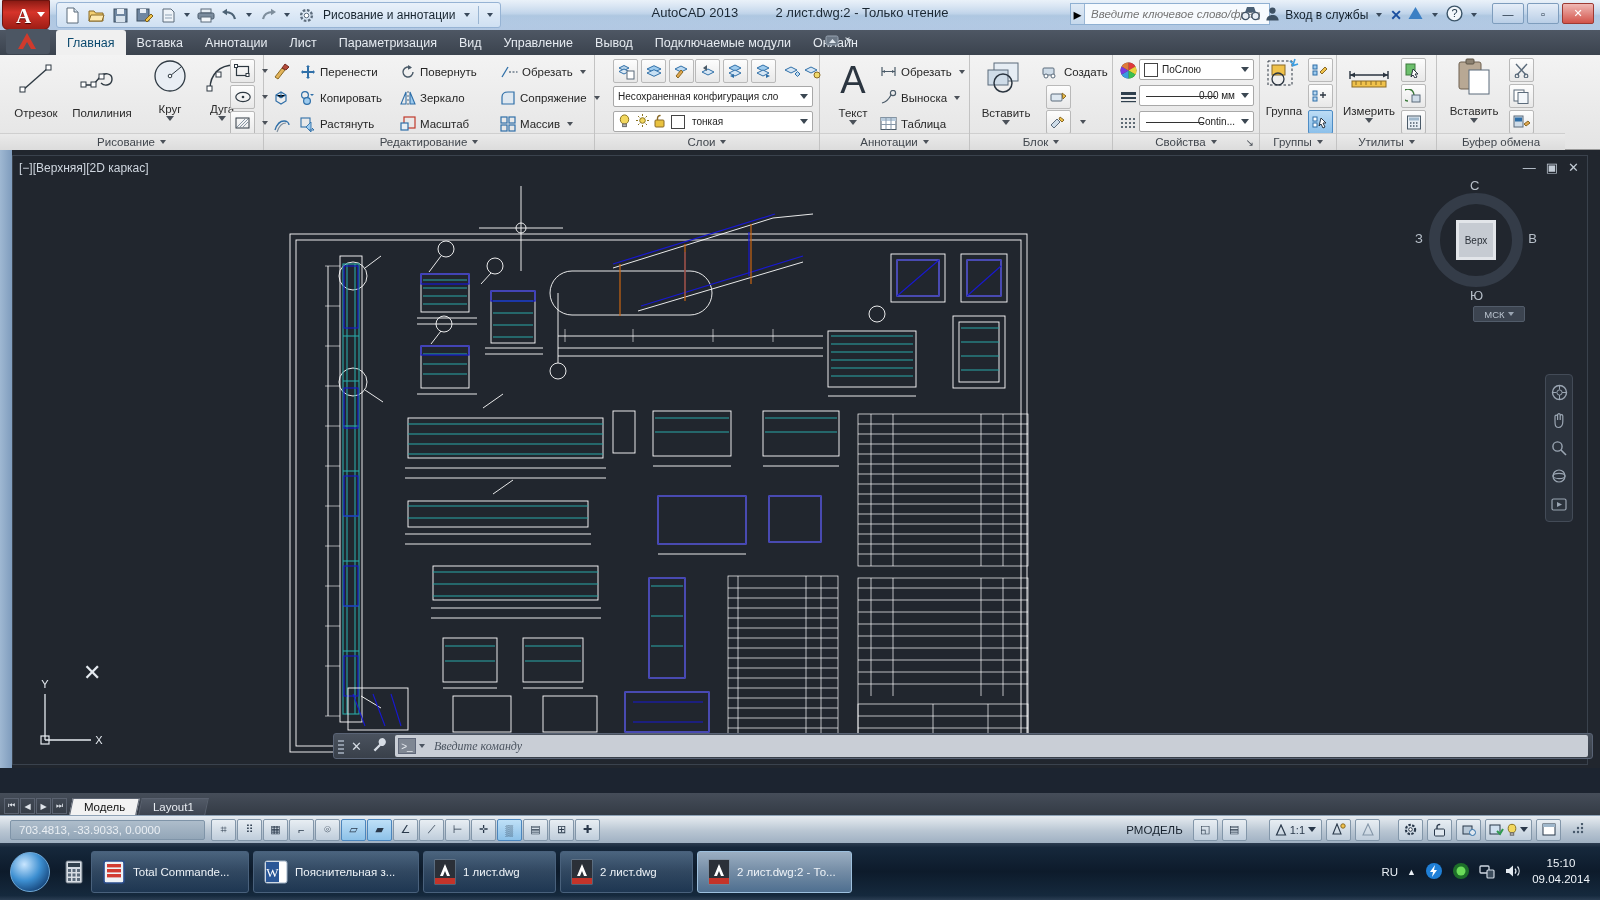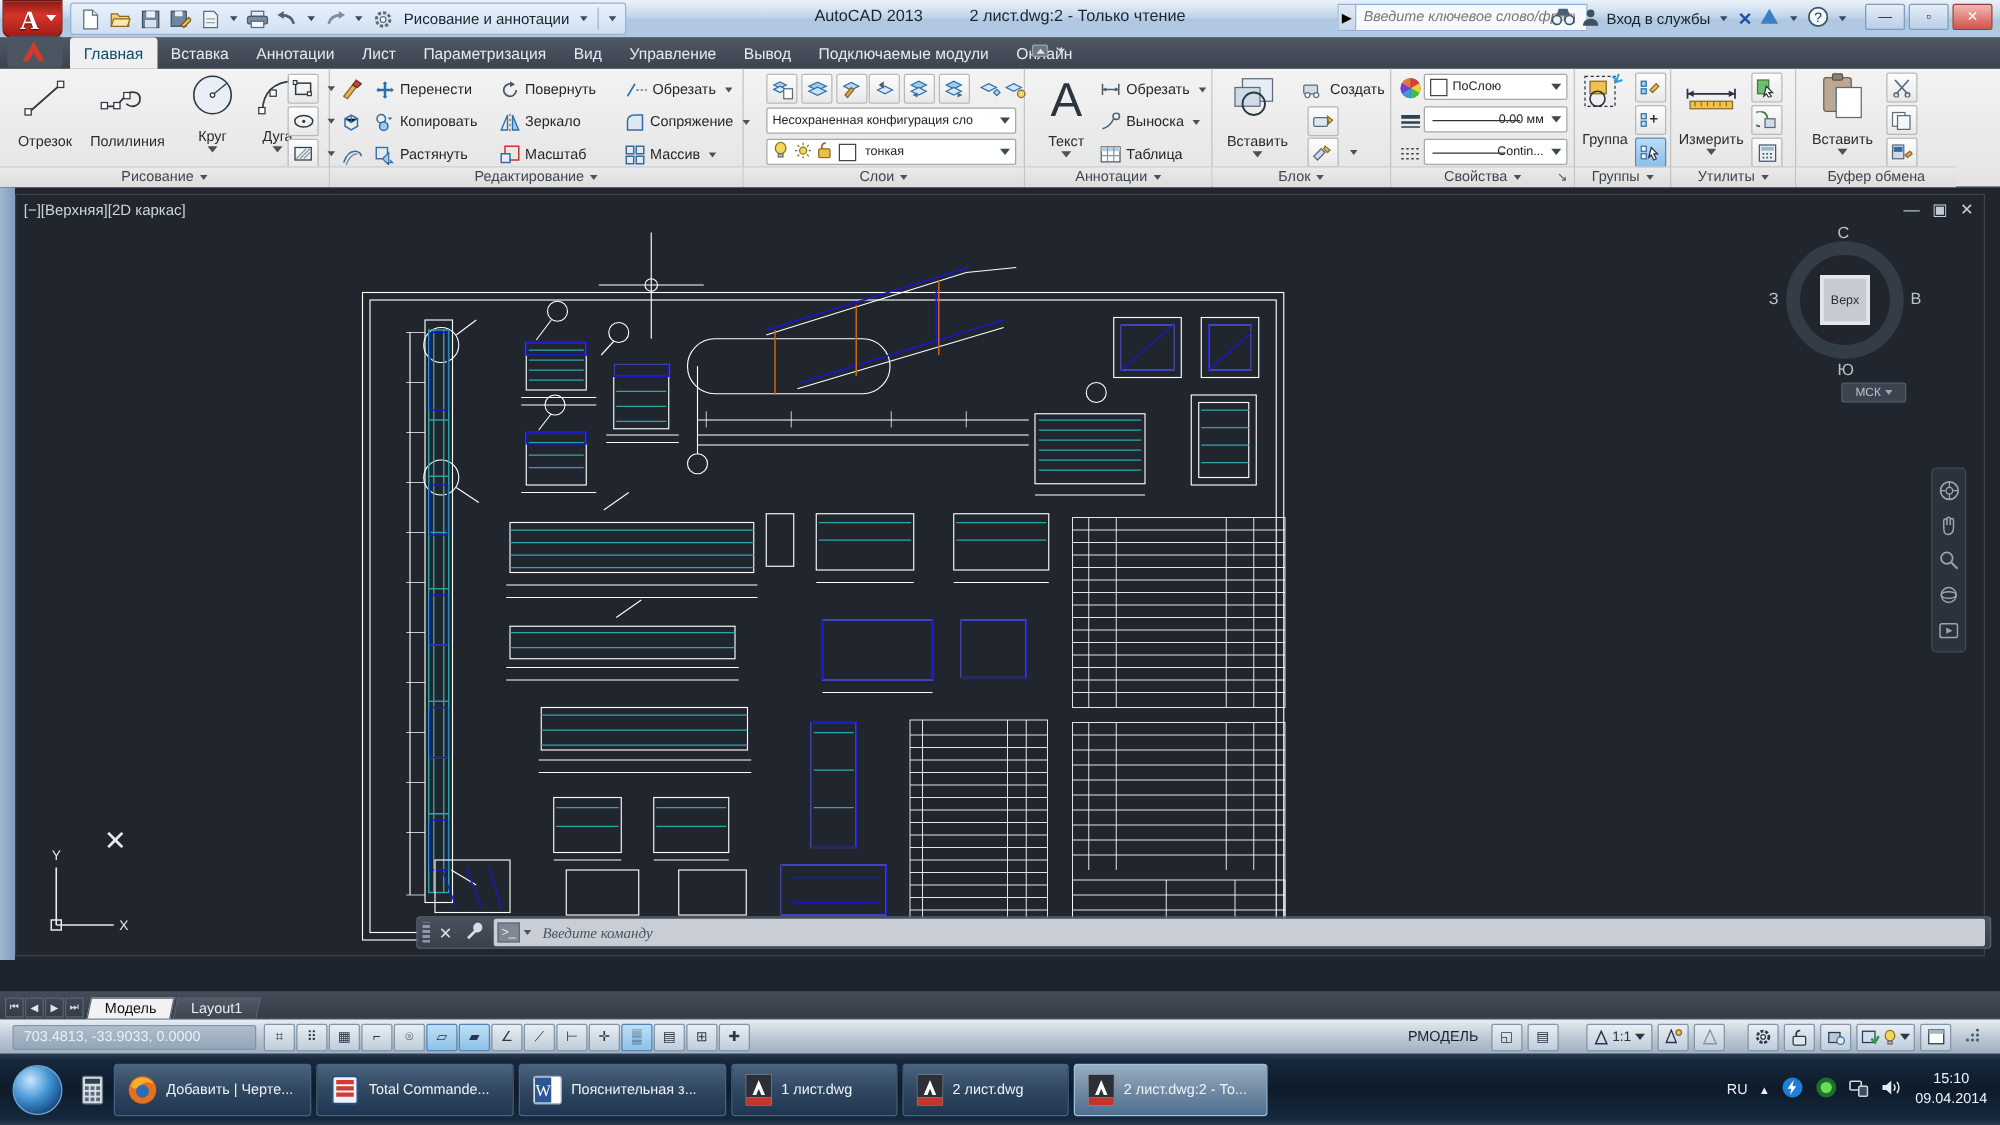--- a/index.html
+++ b/index.html
@@ -1308,28 +1308,20 @@
           <rect x="13" y="13.5" width="3" height="3"></rect>
           <rect x="4" y="18" width="3" height="3"></rect>
           <rect x="8.5" y="18" width="3" height="3"></rect>
           <rect x="13" y="18" width="3" height="3"></rect>
         </g>
       </svg>
   </div>
 
   <div class="tbtn" style="min-width:158px">
     <svg width="26" height="26" viewBox="0 0 26 26">
-        <circle cx="13" cy="13" r="11" fill="#e8701a"></circle>
-        <path d="M13 3a10 10 0 0 1 9 6c-3-3-8-3-11 1-2.5 3-6 2-7 0 .5-4 4-7 9-7z" fill="#f5b02c"></path>
-        <circle cx="13" cy="14" r="5.2" fill="#2e6bb5"></circle>
-      </svg>
-    <span>Добавить | Черте...</span>
-  </div>
-  <div class="tbtn" style="min-width:158px">
-    <svg width="26" height="26" viewBox="0 0 26 26">
         <rect x="3" y="2" width="20" height="22" rx="2" fill="#eef2f6" stroke="#2a4d8c" stroke-width="1.6"></rect>
         <rect x="6" y="5" width="14" height="3.4" fill="#d23b32"></rect>
         <rect x="6" y="10" width="14" height="3.4" fill="#d23b32"></rect>
         <rect x="6" y="15" width="14" height="3.4" fill="#d23b32"></rect>
       </svg>
     <span>Total Commande...</span>
   </div>
   <div class="tbtn" style="min-width:166px">
     <svg width="26" height="26" viewBox="0 0 26 26">
         <rect x="2" y="2" width="22" height="22" rx="2" fill="#fff" stroke="#9fb2c6"></rect>

